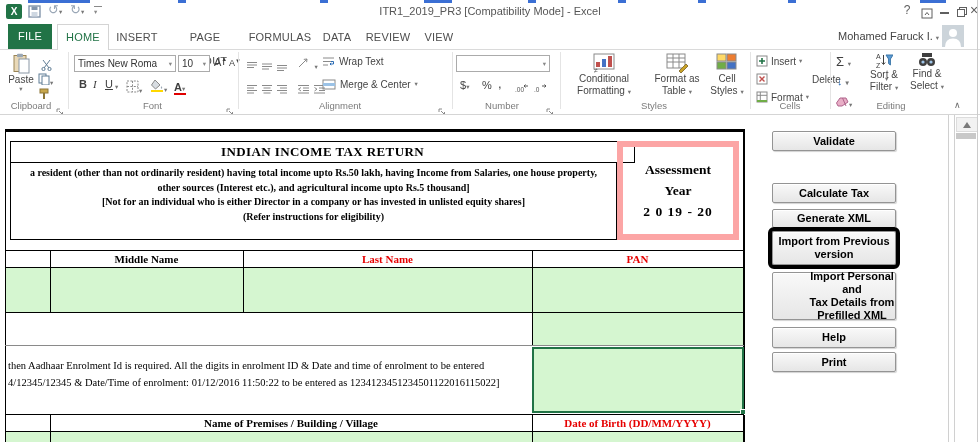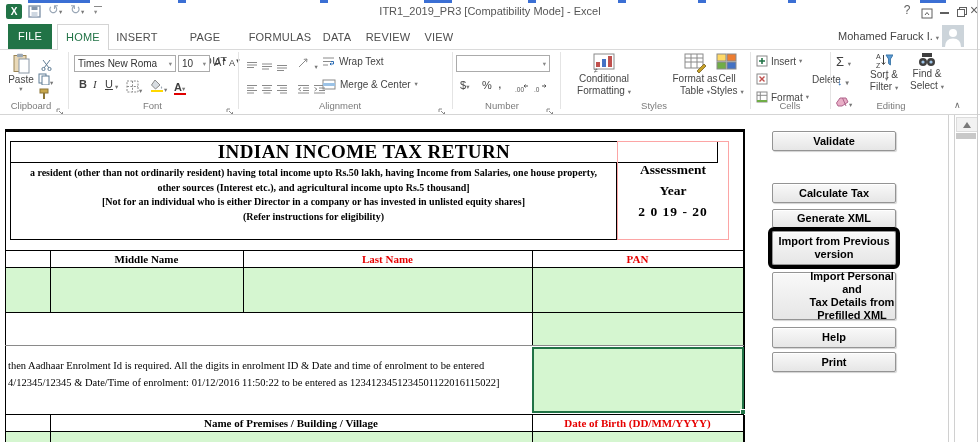--- a/index.html
+++ b/index.html
@@ -285,21 +285,21 @@
     <svg width="22" height="20" viewBox="0 0 22 20">
       <rect x="1" y="1" width="20" height="15" fill="#fff" stroke="#8a8a8a"></rect>
       <rect x="3" y="9" width="4" height="5" fill="#c0504d"></rect>
       <rect x="9" y="6" width="4" height="8" fill="#4472c4"></rect>
       <rect x="15" y="3" width="4" height="11" fill="#c0504d"></rect>
       <text x="1" y="20" font-size="7" fill="#555" font-family="Liberation Sans,sans-serif">≠</text>
     </svg>
     <span>Conditional</span>
     <span><span>Formatting</span> <span class="car">▾</span></span>
   </div>
-  <div class="bigbtn" style="left:648px;top:53px;width:58px;margin-left:18px;">
+  <div class="bigbtn" style="left:648px;top:53px;width:58px;">
     <svg width="22" height="20" viewBox="0 0 22 20">
       <rect x="1" y="1" width="18" height="14" fill="#fff" stroke="#8a8a8a"></rect>
       <path d="M1 5h18M1 9h18M7 1v14M13 1v14" stroke="#8a8a8a"></path>
       <path d="M13 18 L20 11 l2 2 -7 7 z" fill="#c9a227" stroke="#8d7638"></path>
     </svg>
     <span>Format as</span>
     <span><span>Table</span> <span class="car">▾</span></span>
   </div>
   <div class="bigbtn" style="left:708px;top:53px;width:38px;">
     <svg width="22" height="20" viewBox="0 0 22 20">
@@ -387,30 +387,30 @@
   <div class="ab" style="left:956px;top:117px;width:20px;height:13px;background:#f2f2f2;border:1px solid #dcdcdc;display:flex;align-items:center;justify-content:center;">
     <div class="tri-up"></div>
   </div>
   <div class="ab" style="left:956px;top:133px;width:20px;height:6px;background:#c8c8c8;"></div>
   <div class="ab" style="left:977px;top:0;width:1px;height:442px;background:#cccccc;"></div>
 
   <div class="hline" style="left:5px;top:129px;width:740px;height:3px;"></div>
   <div class="vline" style="left:5px;top:129px;width:1px;height:313px;"></div>
   <div class="vline" style="left:743px;top:129px;width:2px;height:313px;"></div>
 
-  <div class="ab serif" style="left:10px;top:141px;width:708px;height:22px;border:1px solid #000;box-sizing:border-box;display:flex;align-items:center;justify-content:center;font-weight:bold;font-size:19px;letter-spacing:.4px;">INDIAN INCOME TAX RETURN</div>
+  <div class="ab serif" style="left:10px;top:141px;width:625px;height:22px;border:1px solid #000;box-sizing:border-box;display:flex;align-items:center;justify-content:center;font-weight:bold;font-size:13px;letter-spacing:.4px;">INDIAN INCOME TAX RETURN</div>
 
   <div class="ab serif" style="left:10px;top:163px;width:607px;height:77px;border:1px solid #000;border-top:none;box-sizing:border-box;text-align:center;font-weight:bold;font-size:10px;line-height:14.5px;padding-top:3px;">
     <div style="white-space:nowrap;">a resident (other than not ordinarily resident) having total income upto Rs.50 lakh, having Income from Salaries, one house property,</div>
     <div>other sources (Interest etc.), and agricultural income upto Rs.5 thousand]</div>
     <div>[Not for an individual who is either Director in a company or has invested in unlisted equity shares]</div>
     <div>(Refer instructions for eligibility)</div>
   </div>
 
-  <div class="ab serif" style="left:617px;top:141px;width:112px;height:99px;border:1px solid #fca5a5;box-sizing:border-box;display:flex;flex-direction:column;align-items:center;justify-content:center;font-weight:bold;font-size:13.5px;line-height:21px;">
+  <div class="ab serif" style="left:617px;top:141px;width:122px;height:99px;border:6px solid #fca5a5;box-sizing:border-box;display:flex;flex-direction:column;align-items:center;justify-content:center;font-weight:bold;font-size:13.5px;line-height:21px;">
     <span>Assessment</span>
     <span>Year</span>
     <span style="letter-spacing:1px;">2 0 19 - 20</span>
   </div>
 
   <div class="hline" style="left:5px;top:250px;width:739px;height:1px;"></div>
   <div class="hline" style="left:5px;top:267px;width:739px;height:1px;"></div>
   <div class="vline" style="left:50px;top:250px;width:1px;height:17px;"></div>
   <div class="vline" style="left:243px;top:250px;width:1px;height:17px;"></div>
   <div class="vline" style="left:532px;top:250px;width:1px;height:17px;"></div>

